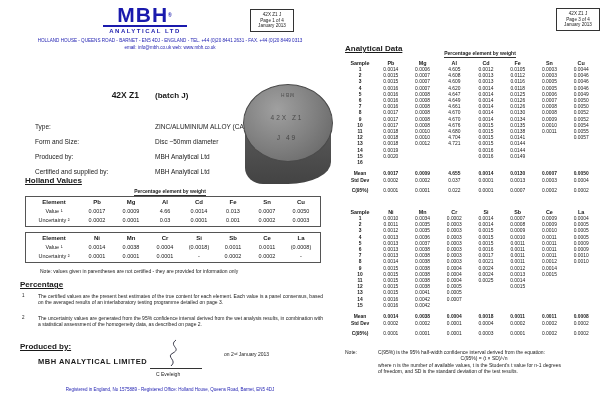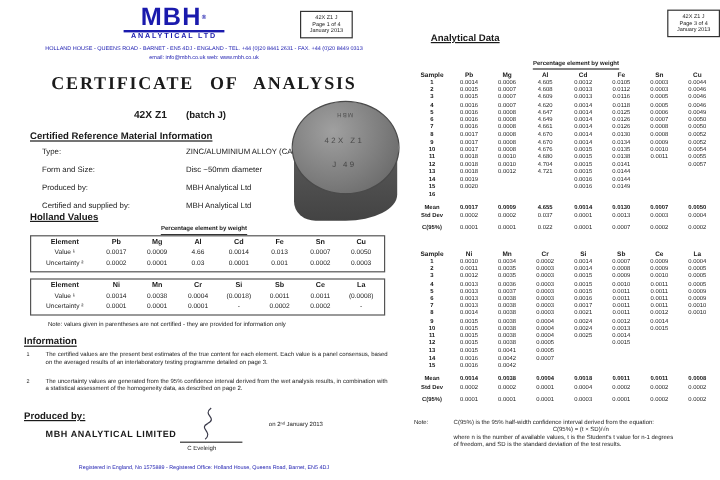--- a/index.html
+++ b/index.html
@@ -75,27 +75,25 @@
 
   <div class="abs refbox" style="left:250px;top:9px;">
     <div>42X Z1 J</div>
     <div>Page 1 of 4</div>
     <div>January 2013</div>
   </div>
 
   <div class="abs addr" style="top:38px;">HOLLAND HOUSE - QUEENS ROAD - BARNET - EN5 4DJ - ENGLAND - TEL. +44 (0)20 8441 2631 - FAX. +44 (0)20 8449 0313</div>
   <div class="abs addr" style="top:45px;">email: info@mbh.co.uk   web: www.mbh.co.uk</div>
 
-  <div class="abs title">CERTIFICATE OF ANALYSIS</div>
 
   <div class="abs prodline">
     <span>42X Z1</span><span class="batch">(batch J)</span>
   </div>
 
-  <div class="abs sechead" style="left:25px;top:109px;">Certified Reference Material Information</div>
 
   <div class="abs crmrow crmlabel" style="top:123px;">Type:</div>
   <div class="abs crmrow crmval" style="top:123px;">ZINC/ALUMINIUM ALLOY    (CAST)</div>
   <div class="abs crmrow crmlabel" style="top:138px;">Form and Size:</div>
   <div class="abs crmrow crmval" style="top:138px;">Disc ~50mm diameter</div>
   <div class="abs crmrow crmlabel" style="top:153px;">Produced by:</div>
   <div class="abs crmrow crmval" style="top:153px;">MBH Analytical Ltd</div>
   <div class="abs crmrow crmlabel" style="top:168px;">Certified and supplied by:</div>
   <div class="abs crmrow crmval" style="top:168px;">MBH Analytical Ltd</div>
 
@@ -170,21 +168,21 @@
         <div>0.0001</div>
         <div>-</div>
         <div>0.0002</div>
         <div>0.0002</div>
         <div>-</div>
       </div>
     </div>
 
   <div class="abs note" style="left:40px;top:268px;">Note:  values given in parentheses are not certified - they are provided for information only</div>
 
-  <div class="abs sechead" style="left:20px;top:280px;">Information</div>
+  <div class="abs sechead" style="left:20px;top:280px;">Percentage</div>
   <div class="abs defnum" style="left:22px;top:293px;">1</div>
   <div class="abs deftext" style="left:38px;top:293px;width:285px;">The certified values are the present best estimates of the true content for each element.  Each value is a panel consensus, based on the averaged results of an interlaboratory testing programme detailed on page 3.</div>
   <div class="abs defnum" style="left:22px;top:315px;">2</div>
   <div class="abs deftext" style="left:38px;top:315px;width:285px;">The uncertainty values are generated from the 95% confidence interval derived from the wet analysis results, in combination with a statistical assessment of the homogeneity data, as described on page 2.</div>
 
   <div class="abs sechead" style="left:20px;top:342px;">Produced by:</div>
   <div class="abs certline" style="left:38px;top:357px;">MBH  ANALYTICAL  LIMITED</div>
 
   <svg class="abs" style="left:152px;top:338px;" width="44" height="30">
     <path d="M24 2 C16 8 30 10 21 15 C13 19 26 22 19 28" stroke="#3a3a4a" stroke-width="1" fill="none"></path>
@@ -195,21 +193,21 @@
 
   <div class="abs footerline" style="top:387px;">Registered in England, No 1575889 - Registered Office: Holland House, Queens Road, Barnet, EN5 4DJ</div>
 
   <div class="abs rpage">
     <div class="abs refbox" style="left:216px;top:8px;">
       <div>42X Z1 J</div>
       <div>Page 3 of 4</div>
       <div>January 2013</div>
     </div>
 
-    <div class="abs sechead" style="left:5px;top:27px;margin-left:14px;">Analytical Data</div>
+    <div class="abs sechead" style="left:5px;top:44px;">Analytical Data</div>
     <div class="abs subtitle" style="left:40px;top:50px;width:200px;text-align:center;"><span>Percentage element by weight</span></div>
 
     <div class="abs" style="left:5px;top:59px;width:252px;">
         <div class="arow thead">
           <div class="tlabel">Sample</div>
           <div>Pb</div>
           <div>Mg</div>
           <div>Al</div>
           <div>Cd</div>
           <div>Fe</div>

